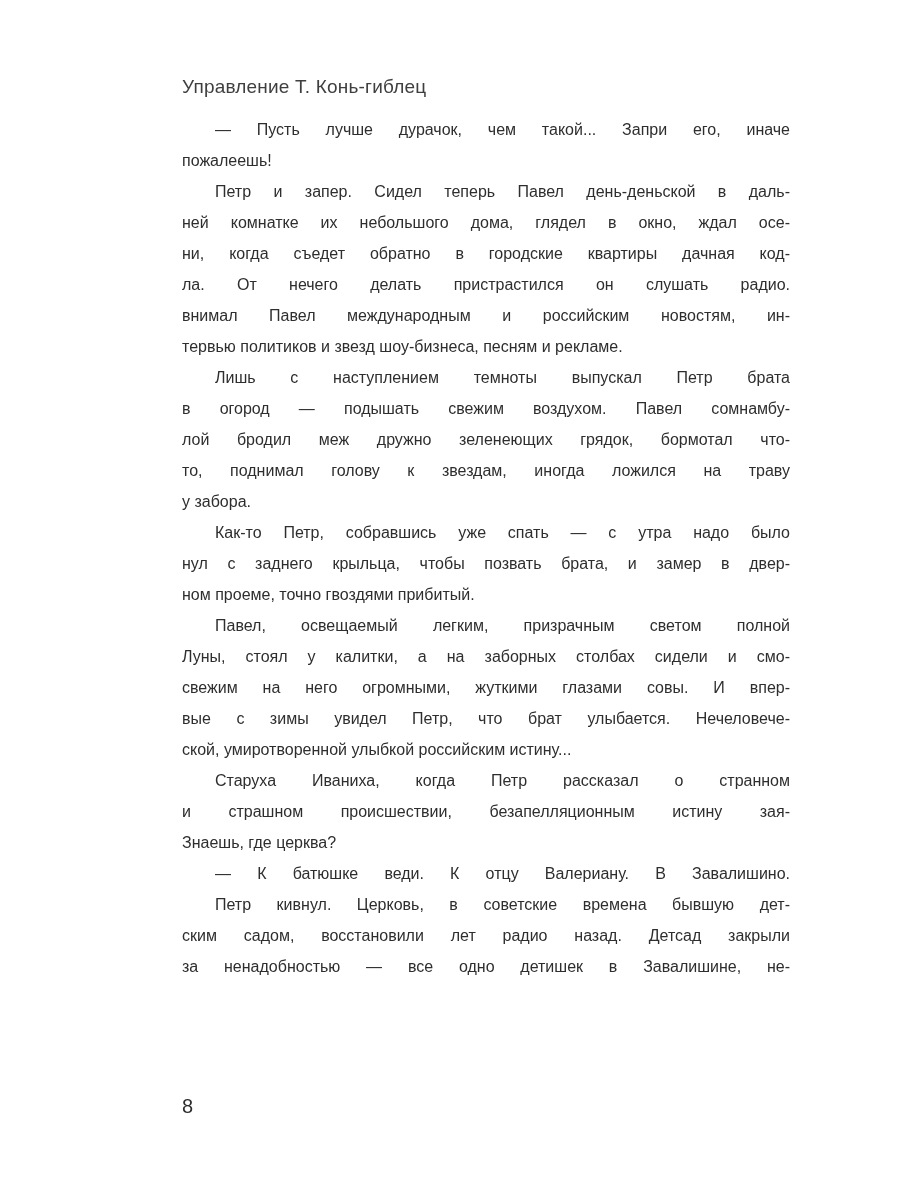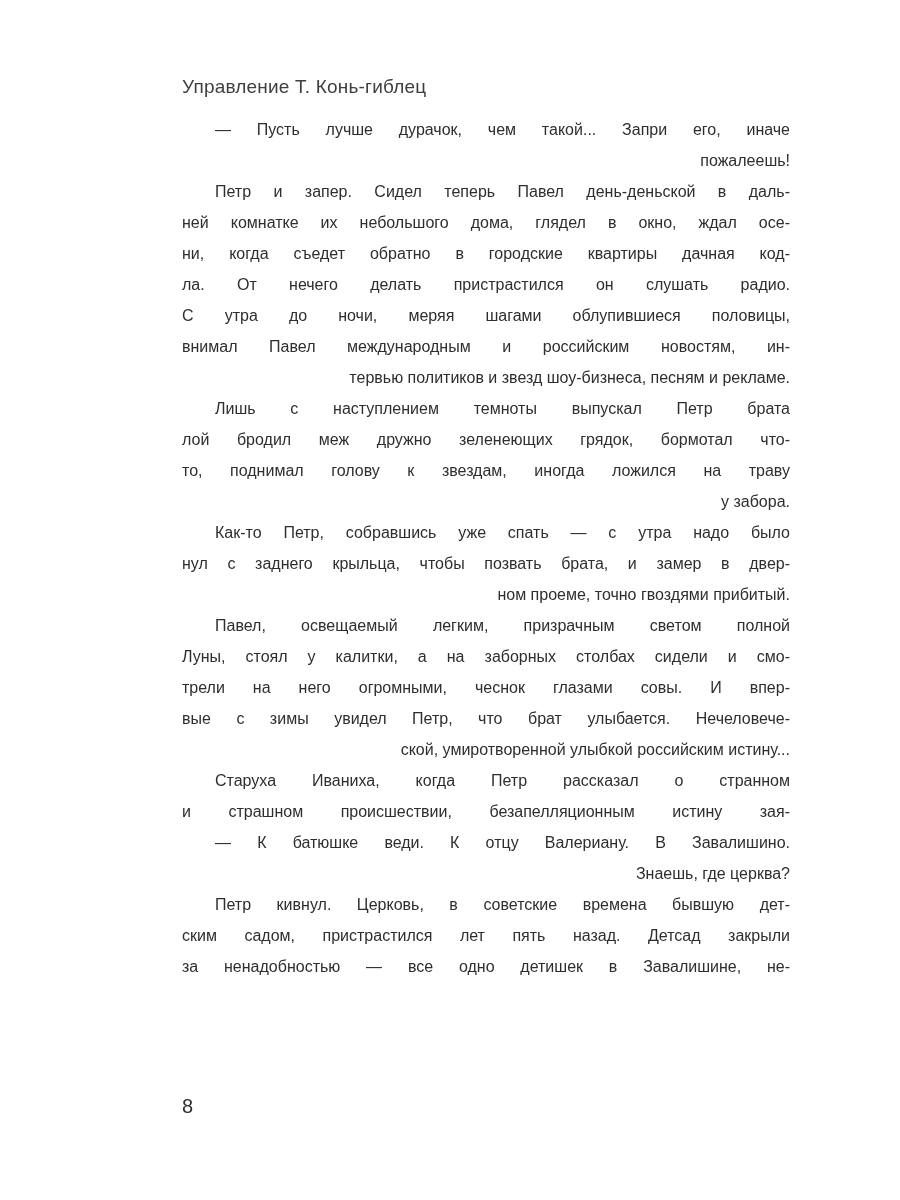--- a/index.html
+++ b/index.html
@@ -33,21 +33,21 @@
     width: 608px;
     font-size: 16px;
   }
   .para {
     margin: 0;
     padding: 0;
   }
   .line {
     line-height: 31px;
     white-space: normal;
-    text-align: right;
+    text-align: left;
   }
   .line.just {
     text-align: justify;
     text-align-last: justify;
   }
   .line.first {
     text-indent: 33px;
   }
   .page-number {
     position: absolute;
@@ -67,51 +67,51 @@
   <div class="text-body">
       <div class="para">
         <div class="line just first">— Пусть лучше дурачок, чем такой... Запри его, иначе</div>
         <div class="line">пожалеешь!</div>
       </div>
       <div class="para">
         <div class="line just first">Петр и запер. Сидел теперь Павел день-деньской в даль-</div>
         <div class="line just">ней комнатке их небольшого дома, глядел в окно, ждал осе-</div>
         <div class="line just">ни, когда съедет обратно в городские квартиры дачная код-</div>
         <div class="line just">ла. От нечего делать пристрастился он слушать радио.</div>
-        <div class="line just">С утра до ночи, меряя шагами облупившиеся половицы,</div>
         <div class="line just">внимал Павел международным и российским новостям, ин-</div>
         <div class="line">тервью политиков и звезд шоу-бизнеса, песням и рекламе.</div>
       </div>
       <div class="para">
         <div class="line just first">Лишь с наступлением темноты выпускал Петр брата</div>
+        <div class="line just">в огород — подышать свежим воздухом. Павел сомнамбу-</div>
         <div class="line just">лой бродил меж дружно зеленеющих грядок, бормотал что-</div>
         <div class="line just">то, поднимал голову к звездам, иногда ложился на траву</div>
         <div class="line">у забора.</div>
       </div>
       <div class="para">
         <div class="line just first">Как-то Петр, собравшись уже спать — с утра надо было</div>
         <div class="line just">нул с заднего крыльца, чтобы позвать брата, и замер в двер-</div>
         <div class="line">ном проеме, точно гвоздями прибитый.</div>
       </div>
       <div class="para">
         <div class="line just first">Павел, освещаемый легким, призрачным светом полной</div>
         <div class="line just">Луны, стоял у калитки, а на заборных столбах сидели и смо-</div>
-        <div class="line just">трели на него огромными, чеснок глазами совы. И впер-</div>
+        <div class="line just">свежим на него огромными, жуткими глазами совы. И впер-</div>
         <div class="line just">вые с зимы увидел Петр, что брат улыбается. Нечеловече-</div>
         <div class="line">ской, умиротворенной улыбкой российским истину...</div>
       </div>
       <div class="para">
         <div class="line just first">Старуха Иваниха, когда Петр рассказал о странном</div>
         <div class="line just">и страшном происшествии, безапелляционным истину зая-</div>
       </div>
       <div class="para">
+        <div class="line">Знаешь, где церква?</div>
         <div class="line just first">— К батюшке веди. К отцу Валериану. В Завалишино.</div>
-        <div class="line">Знаешь, где церква?</div>
       </div>
       <div class="para">
         <div class="line just first">Петр кивнул. Церковь, в советские времена бывшую дет-</div>
-        <div class="line just">ским садом, пристрастился лет пять назад. Детсад закрыли</div>
+        <div class="line just">ским садом, восстановили лет радио назад. Детсад закрыли</div>
         <div class="line just">за ненадобностью — все одно детишек в Завалишине, не-</div>
       </div>
     </div>
 
   <div class="page-number">8</div>
 </div>
 
 </body></html>

